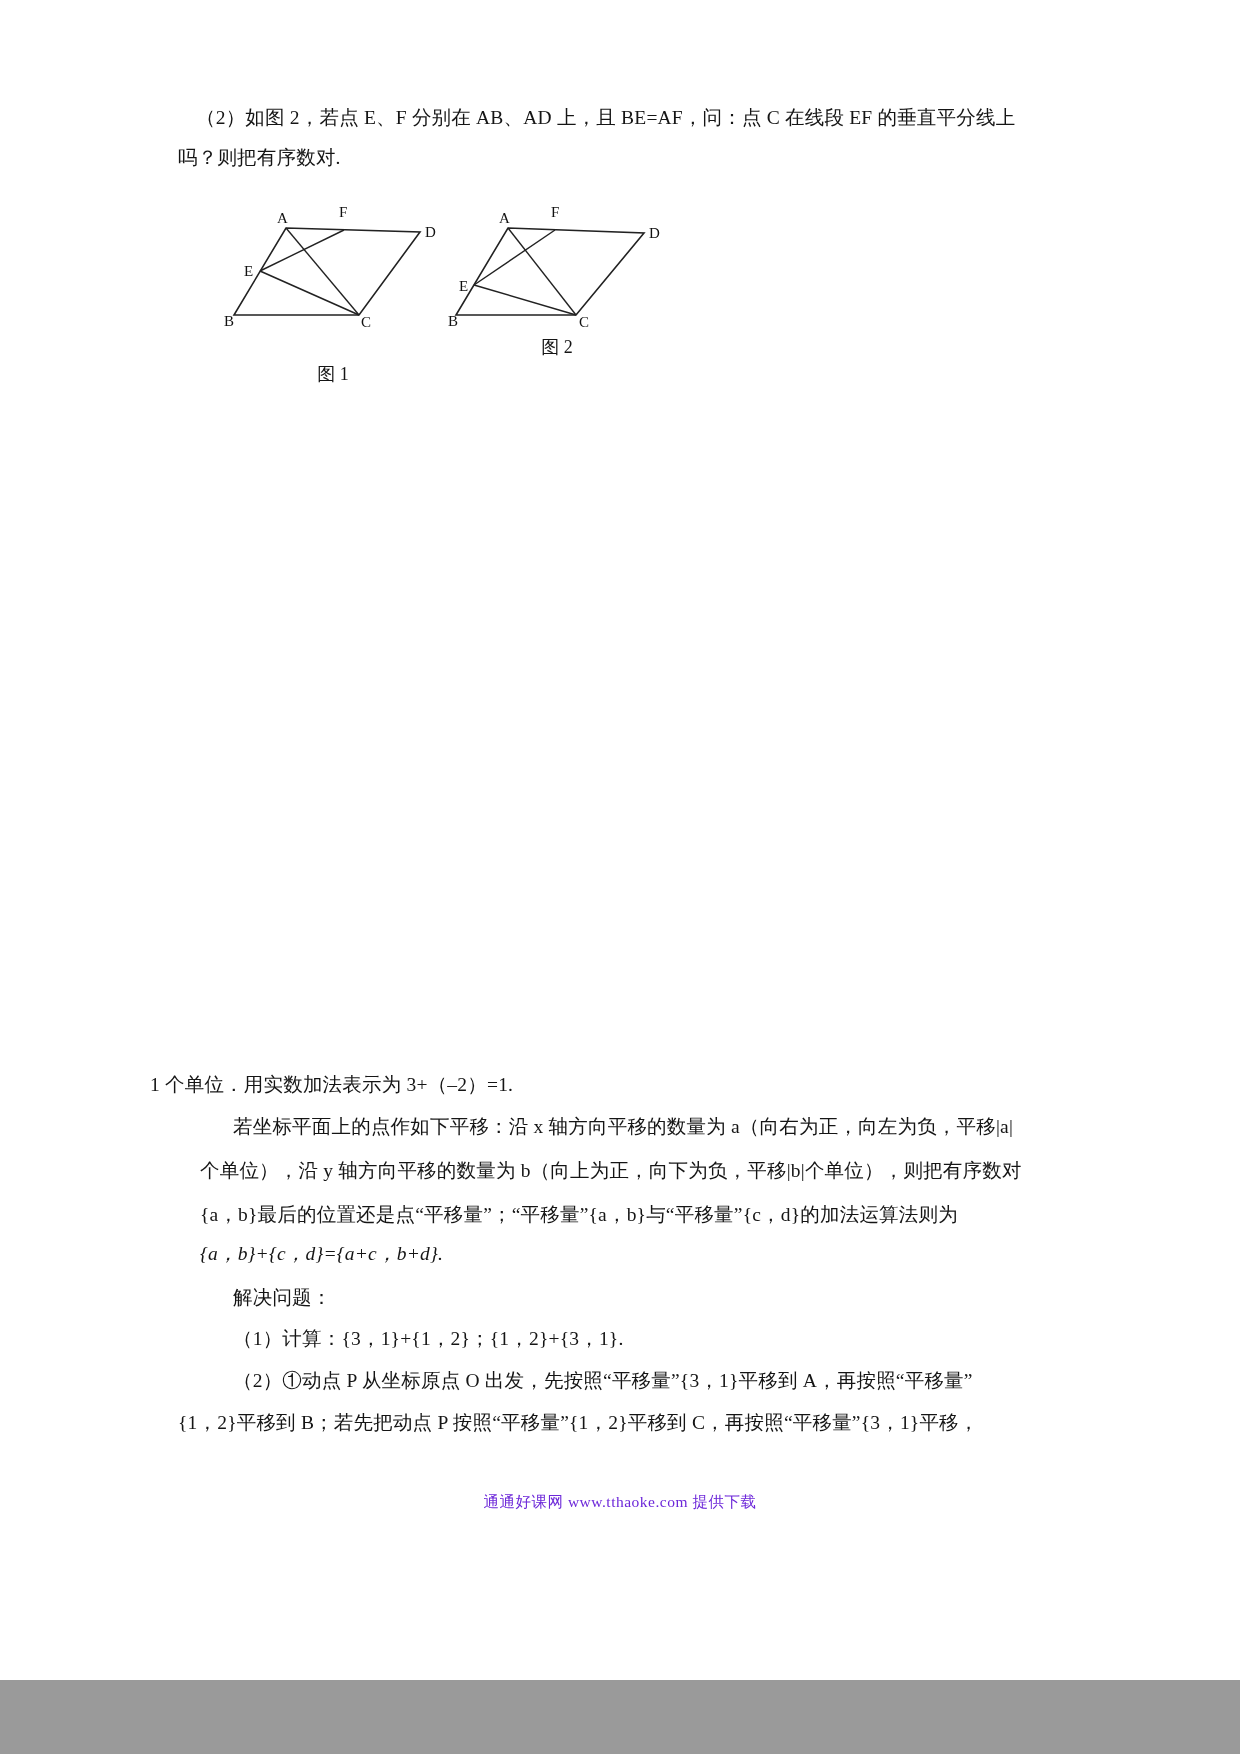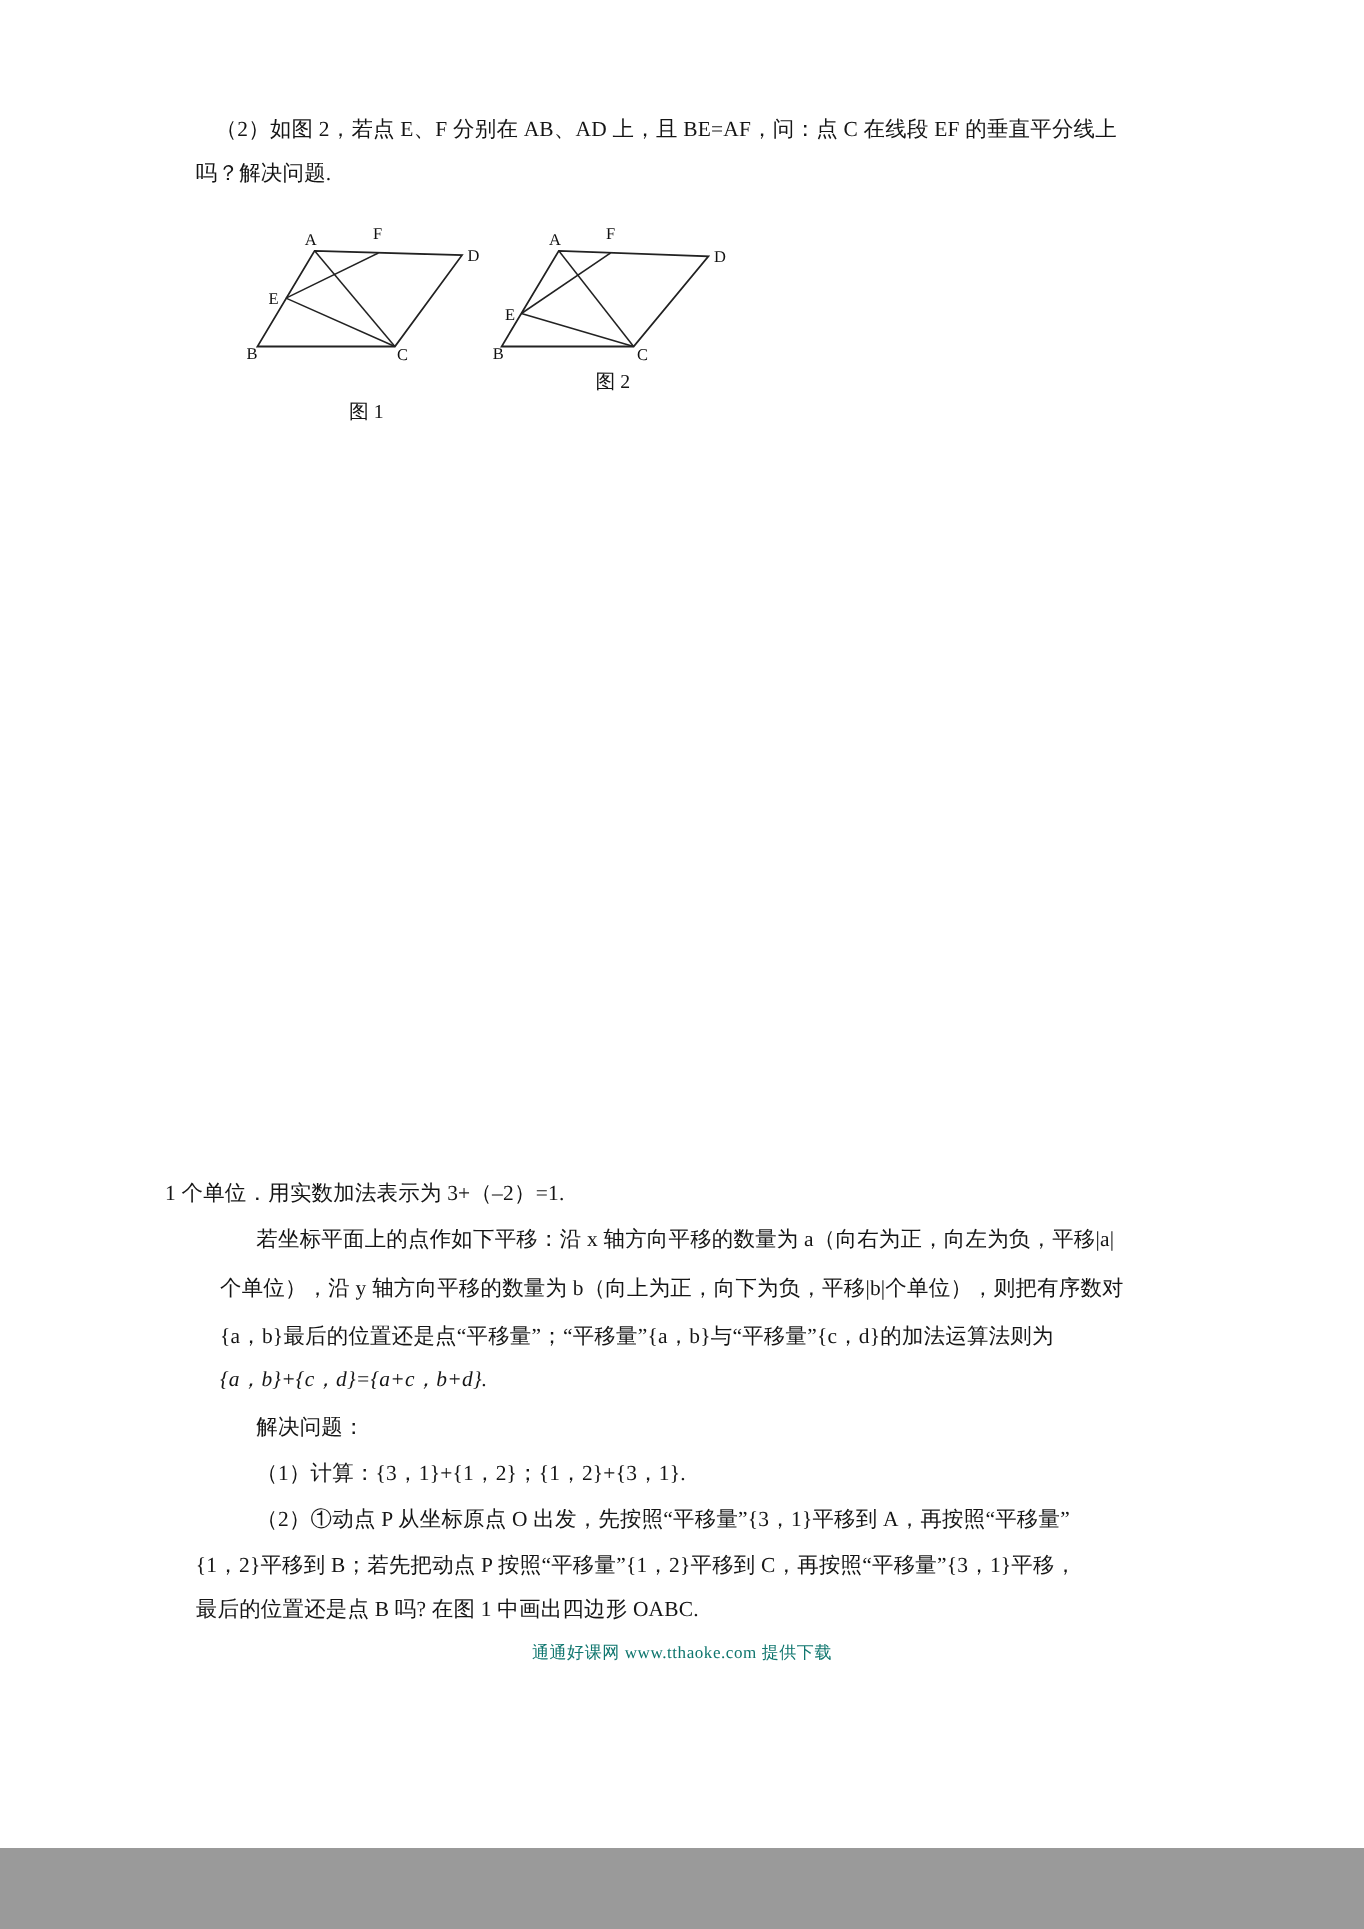--- a/index.html
+++ b/index.html
@@ -43,31 +43,31 @@
     font-size: 15px;
     fill: #111111;
   }
   .footer {
     position: absolute;
     left: 0;
     top: 1492px;
     width: 100%;
     text-align: center;
     font-size: 15.5px;
-    color: #0f766e;
+    color: #6d28d9;
     letter-spacing: 0.5px;
   }
 </style>
 </head>
 <body>
 
 <div class="page">
 
   <div class="line" style="left:196px; top:104px;">（2）如图 2，若点 E、F 分别在 AB、AD 上，且 BE=AF，问：点 C 在线段 EF 的垂直平分线上</div>
-  <div class="line" style="left:178px; top:144px;">吗？解决问题.</div>
+  <div class="line" style="left:178px; top:144px;">吗？则把有序数对.</div>
 
   <div class="figure-block" style="left:224px; top:203px; width:218px;">
     <svg class="geom" width="218" height="128" viewBox="0 0 218 128">
       <polygon class="edge" points="62,25 196,29 135,112 10,112"></polygon>
       <line class="inner" x1="62" y1="25" x2="135" y2="112"></line>
       <line class="inner" x1="36" y1="68" x2="120" y2="27"></line>
       <line class="inner" x1="36" y1="68" x2="135" y2="112"></line>
       <text x="53" y="20">A</text>
       <text x="115" y="14">F</text>
       <text x="201" y="34">D</text>
@@ -98,17 +98,16 @@
 
   <div class="line" style="left:233px; top:1113px;text-align:center;">若坐标平面上的点作如下平移：沿 x 轴方向平移的数量为 a（向右为正，向左为负，平移|a|</div>
   <div class="line" style="left:200px; top:1157px;">个单位），沿 y 轴方向平移的数量为 b（向上为正，向下为负，平移|b|个单位），则把有序数对</div>
   <div class="line" style="left:200px; top:1201px;">{a，b}最后的位置还是点“平移量”；“平移量”{a，b}与“平移量”{c，d}的加法运算法则为</div>
   <div class="line math-italic" style="left:200px; top:1240px;">{a，b}+{c，d}={a+c，b+d}.</div>
 
   <div class="line" style="left:233px; top:1284px;">解决问题：</div>
   <div class="line" style="left:233px; top:1325px;">（1）计算：{3，1}+{1，2}；{1，2}+{3，1}.</div>
   <div class="line" style="left:233px; top:1367px;">（2）①动点 P 从坐标原点 O 出发，先按照“平移量”{3，1}平移到 A，再按照“平移量”</div>
   <div class="line" style="left:178px; top:1409px;">{1，2}平移到 B；若先把动点 P 按照“平移量”{1，2}平移到 C，再按照“平移量”{3，1}平移，</div>
-  <div class="line" style="left:178px; top:1449px;">最后的位置还是点 B 吗? 在图 1 中画出四边形 OABC.</div>
 
   <div class="footer">通通好课网  www.tthaoke.com 提供下载</div>
 
 </div>
 
 </body></html>

